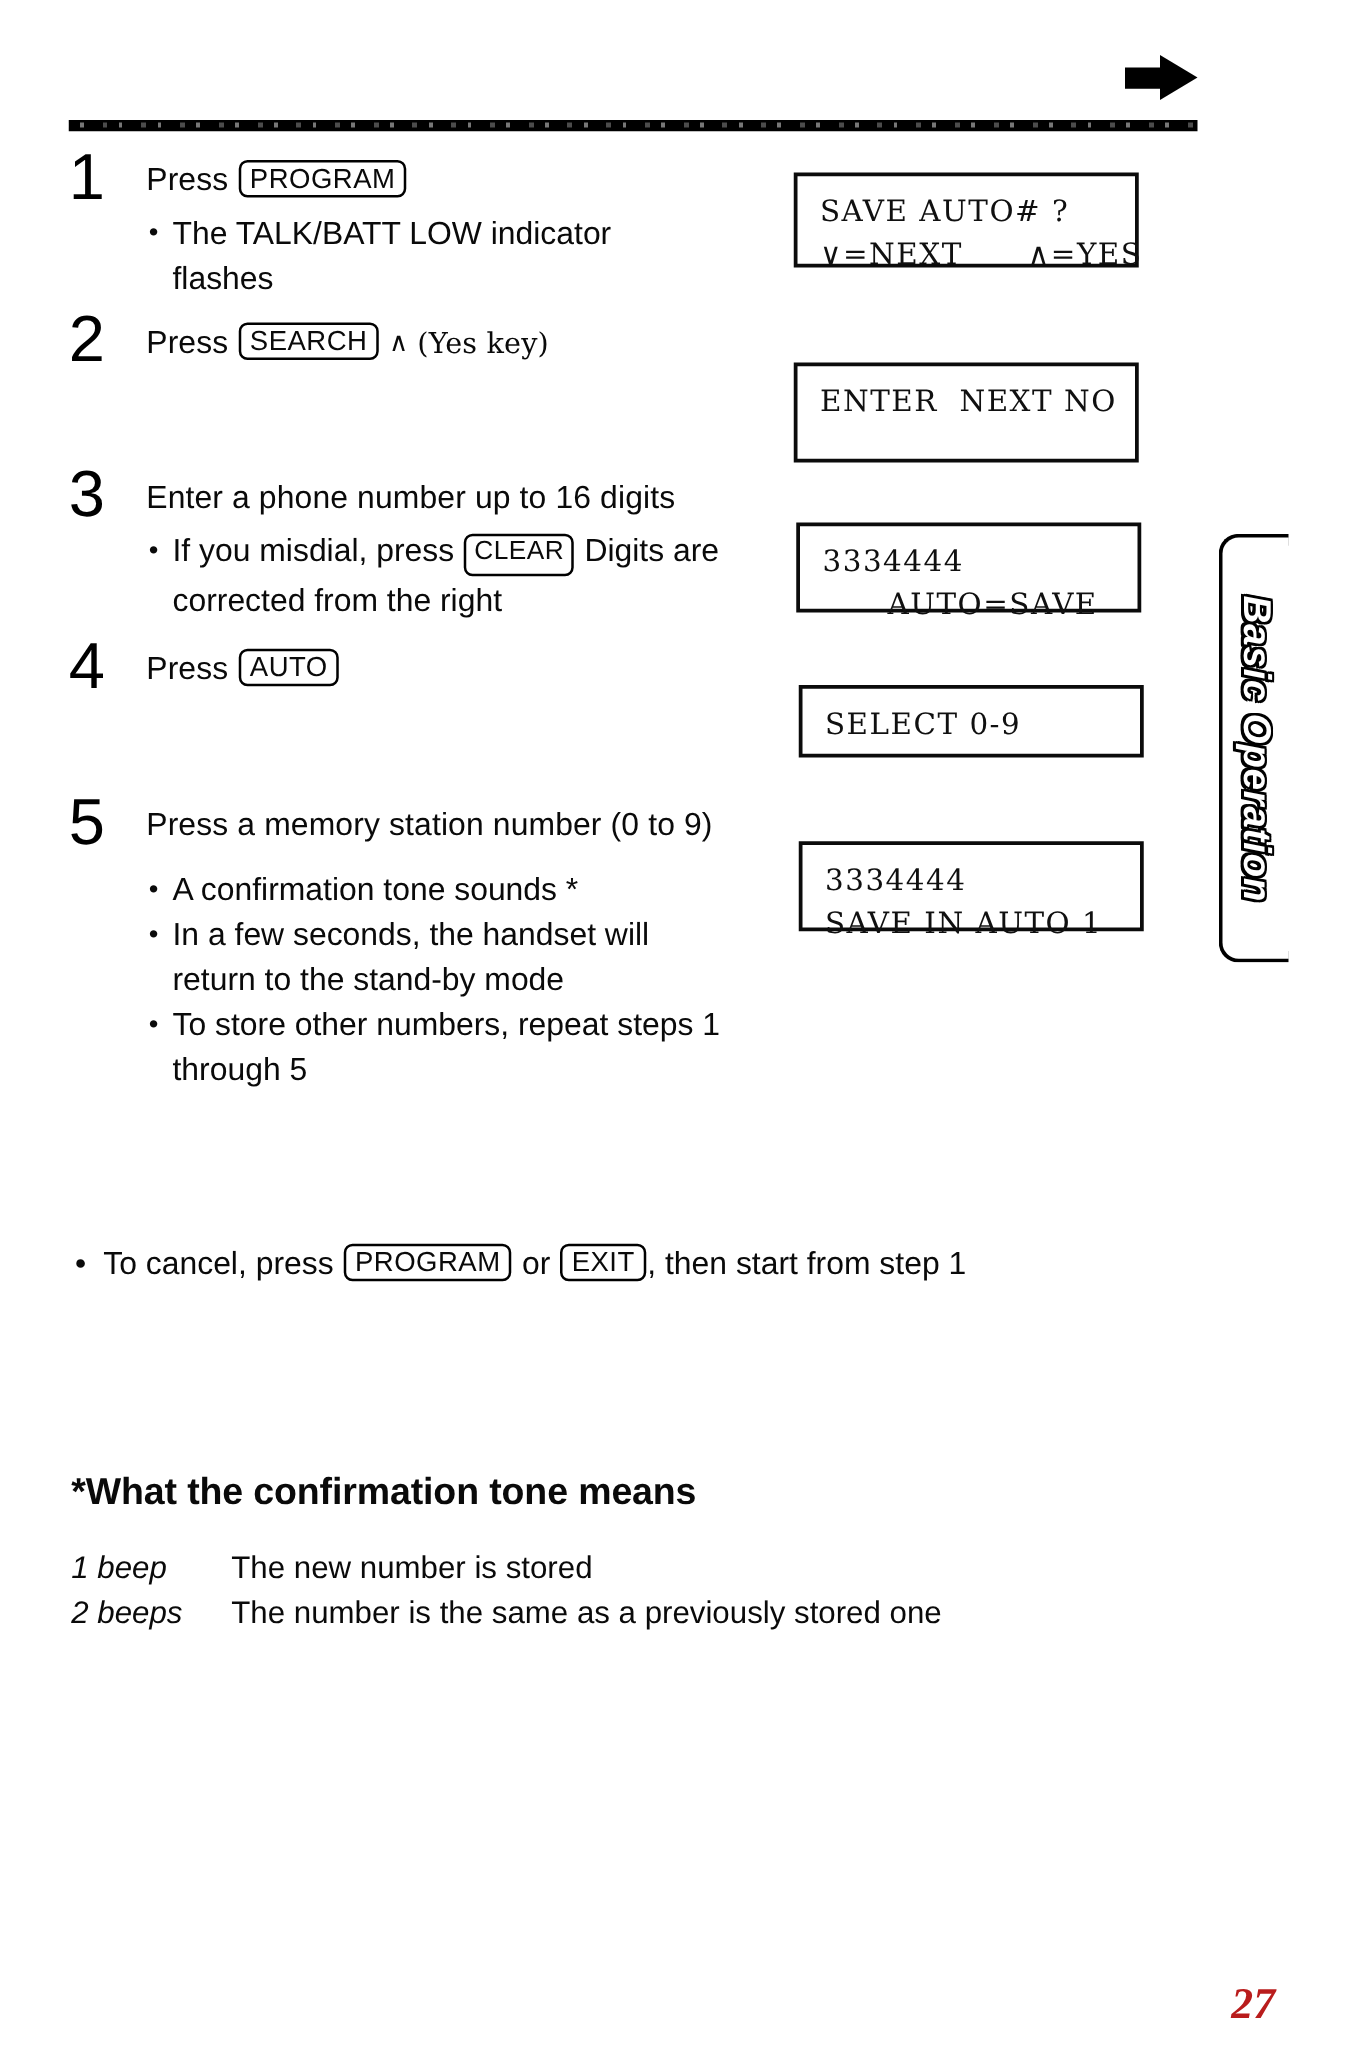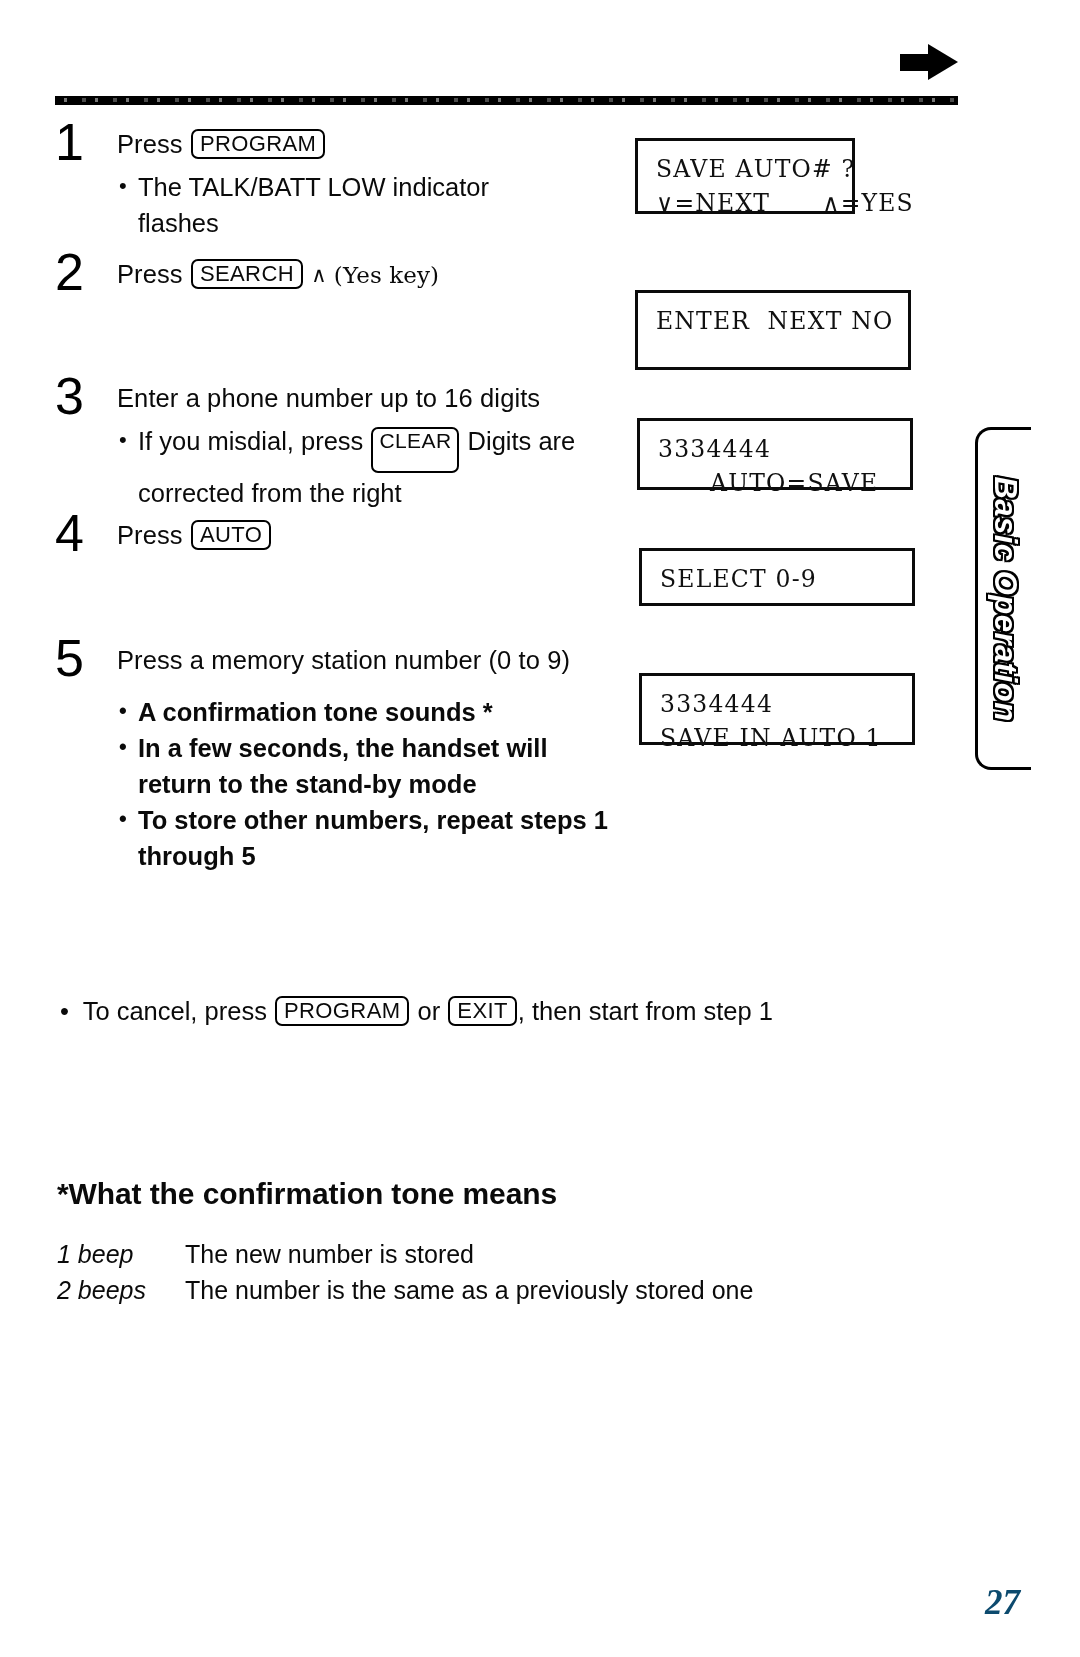--- a/index.html
+++ b/index.html
@@ -142,21 +142,21 @@
     font-weight: normal;
     font-size: 22px;
     line-height: 1.14;
     letter-spacing: .4px;
     position: relative;
     top: -2px;
     white-space: nowrap;
   }
   .key.small {
     font-size: 21px;
-    padding: 0px 6px 18px 6px;
+    padding: 0px 6px 6px 6px;
     text-align: right;
   }
   .arrowchar {
     font-family: "DejaVu Sans", sans-serif;
     font-size: 21px;
     position: relative;
     top: -1px;
   }
   .yeskey {
     font-family: "DejaVu Serif", serif;
@@ -256,21 +256,21 @@
 
   
   .page-number {
     position: absolute;
     right: 60px;
     bottom: 34px;
     font-family: "Liberation Serif", serif;
     font-style: italic;
     font-weight: bold;
     font-size: 35px;
-    color: #0c4a6e;
+    color: #b91c1c;
   }
 </style>
 </head>
 <body>
 
 <div class="page">
 
   <div class="header-arrow">
     <div class="shaft"></div>
     <div class="head"></div>
@@ -334,42 +334,42 @@
           <span>Press</span>
           <span class="key">AUTO</span>
         </div>
       </div>
     </div>
 
     <div class="step">
       <div class="step-num">5</div>
       <div class="step-body">
         <div class="step-title">Press a memory station number (0 to 9)</div>
-        <ul class="bullets" style="margin-top:18px;font-weight:bold;">
+        <ul class="bullets" style="margin-top:18px;">
           <li>
             <span>A confirmation tone sounds *</span>
           </li>
           <li>
             <span>In a few seconds, the handset will</span>
           </li>
           <li class="nobullet">
             <span>return to the stand-by mode</span>
           </li>
           <li>
             <span>To store other numbers, repeat steps 1</span>
           </li>
           <li class="nobullet">
             <span>through 5</span>
           </li>
         </ul>
       </div>
     </div>
   </div>
 
-  <div class="lcd" style="left:635px; top:138px; width:220px; height:76px;">
+  <div class="lcd" style="left:635px; top:138px; width:276px; height:76px;">
     <div class="line">SAVE AUTO# ?</div>
     <div class="line">∨=NEXT      ∧=YES</div>
   </div>
 
   <div class="lcd" style="left:635px; top:290px; width:276px; height:80px;">
     <div class="line">ENTER  NEXT NO</div>
     <div class="line"></div>
   </div>
 
   <div class="lcd" style="left:637px; top:418px; width:276px; height:72px;">

